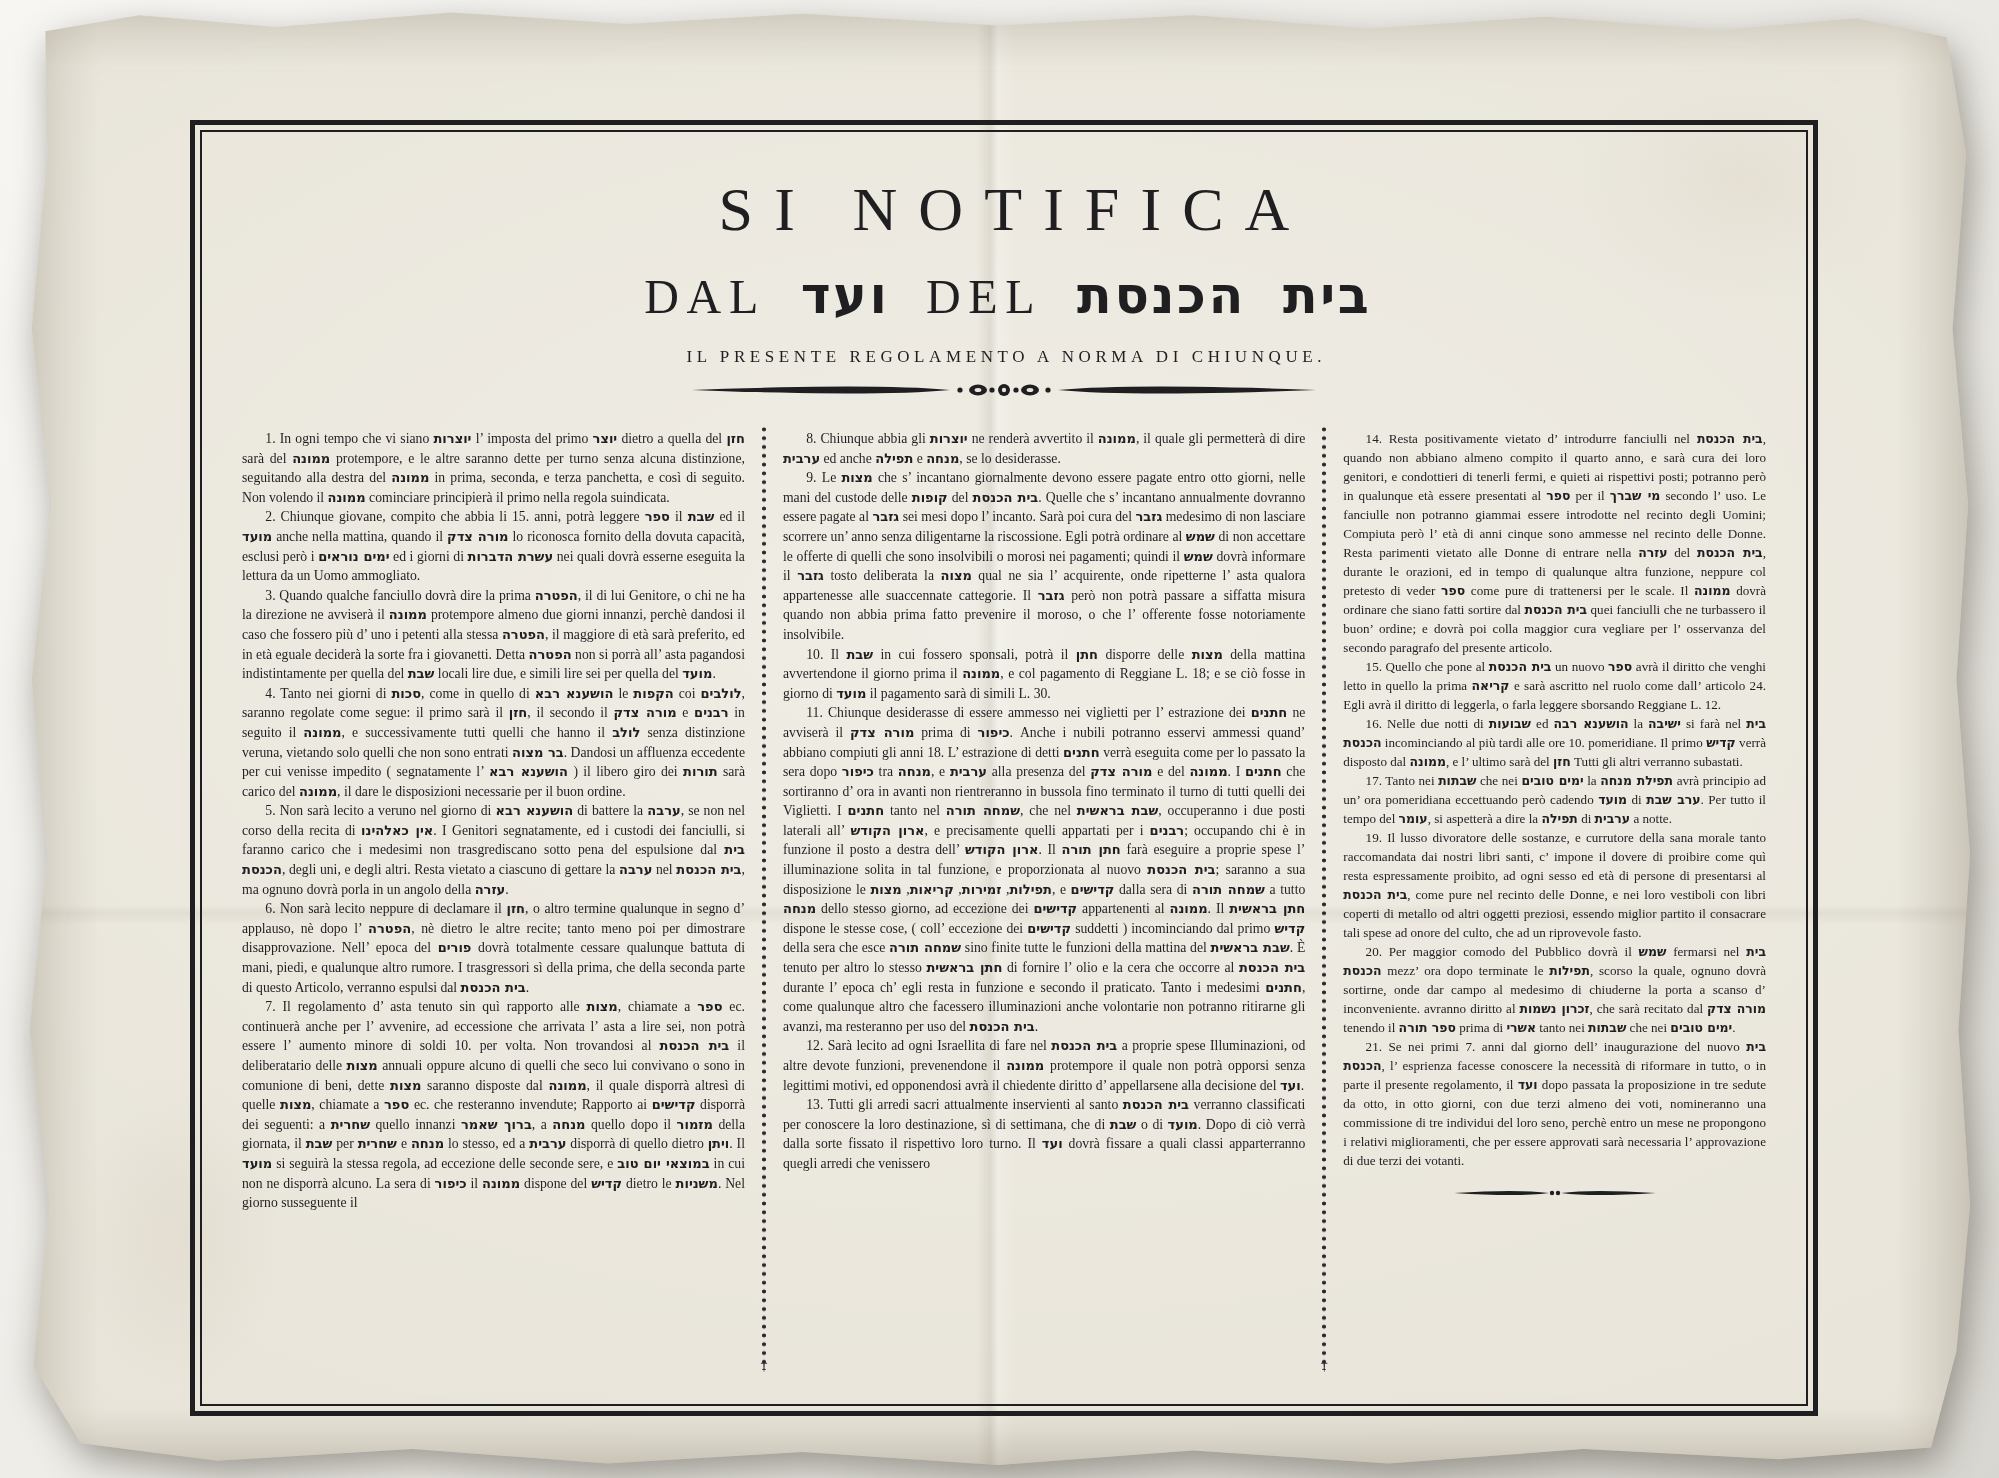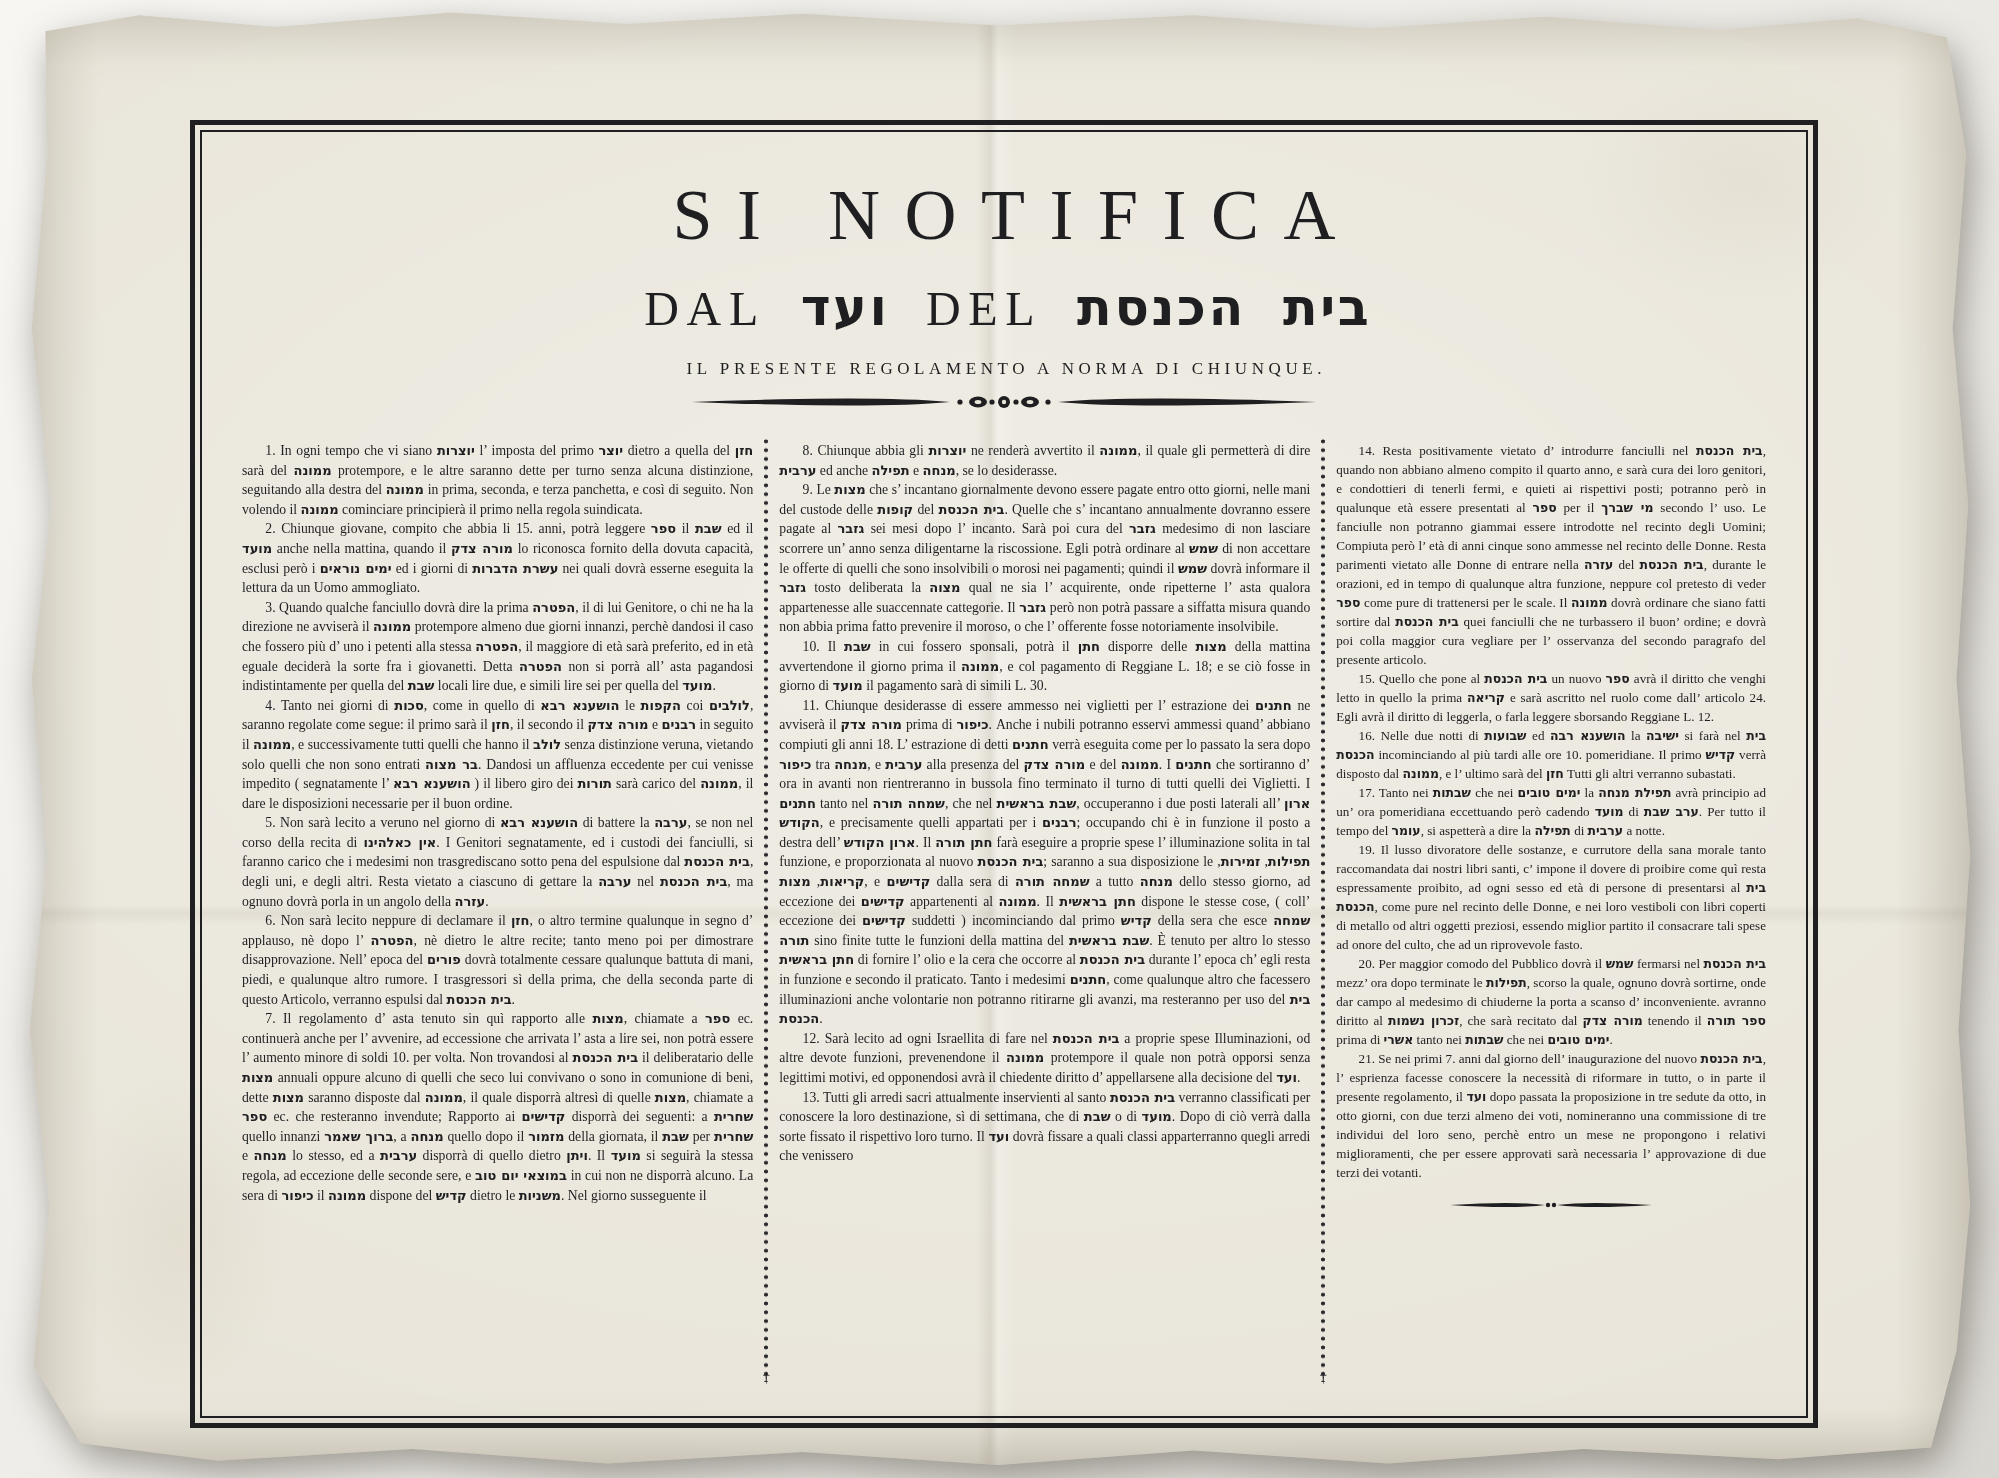--- a/index.html
+++ b/index.html
@@ -27,26 +27,26 @@
       radial-gradient(120% 95% at 50% 42%, rgba(255,255,255,.30), rgba(0,0,0,0) 65%),
       var(--paper);
     box-shadow:inset 0 0 70px rgba(110,100,80,.28);
     clip-path:polygon(1.2% 1.6%,6% .5%,13% 1.3%,22% .3%,31% 1.1%,40% .4%,50% 1.2%,60% .5%,69% 1.4%,78% .6%,87% 1.5%,94% .7%,98.6% 2%,99.6% 10%,98.9% 22%,99.7% 34%,99.1% 46%,99.8% 58%,99.2% 70%,99.8% 82%,99.1% 92%,97.8% 98.6%,90% 99.4%,80% 98.7%,70% 99.7%,60% 98.8%,50% 99.8%,40% 98.9%,30% 99.7%,20% 98.7%,10% 99.5%,3% 98.3%,.6% 93%,1.4% 82%,.4% 70%,1.3% 58%,.5% 46%,1.5% 34%,.5% 22%,1.3% 10%);
   }
   .frame{position:absolute;left:168px;top:112px;width:1628px;min-height:1228px;
     border:5px solid var(--ink);box-sizing:border-box;padding:5px;}
   .frame-inner{border:2px solid var(--ink);min-height:1204px;box-sizing:border-box;
     padding:30px 40px 34px;}
   .masthead{text-align:center;}
-  .t1{font-size:72px;letter-spacing:.34em;padding-left:.34em;margin:12px 0 0;font-weight:400;}
+  .t1{font-size:62px;letter-spacing:.34em;padding-left:.34em;margin:12px 0 0;font-weight:400;}
   .t2{font-size:48px;letter-spacing:.16em;padding-left:.16em;word-spacing:.35em;margin:20px 0 0;font-weight:400;}
   .t2 .heb{font-size:1.06em;letter-spacing:.05em;}
   .t3{font-size:17px;letter-spacing:.27em;padding-left:.27em;margin:22px 0 0;font-weight:400;}
   .orn{display:block;margin:10px auto 22px;}
-  .cols{display:grid;grid-template-columns:545fr 26px 566fr 26px 458fr;
+  .cols{display:grid;grid-template-columns:545fr 26px 566fr 26px 458fr;column-gap:6px;
     min-height:945px;}
   .col{padding-top:4px;}
   .divider{position:relative;
     background-image:radial-gradient(circle at 50% 50%, #2a292c 1.7px, rgba(0,0,0,0) 2.2px);
     background-size:8px 8.8px;background-repeat:repeat-y;background-position:top center;}
   .finial{position:absolute;bottom:-4px;left:50%;transform:translateX(-50%);
     font-size:14px;background:transparent;}
   .para{margin:0;text-align:justify;font-size:13.7px;line-height:19.6px;}
   .col[data-column="2"] .para{font-size:13.1px;line-height:19px;}
   .ind{text-indent:1.7em;}

